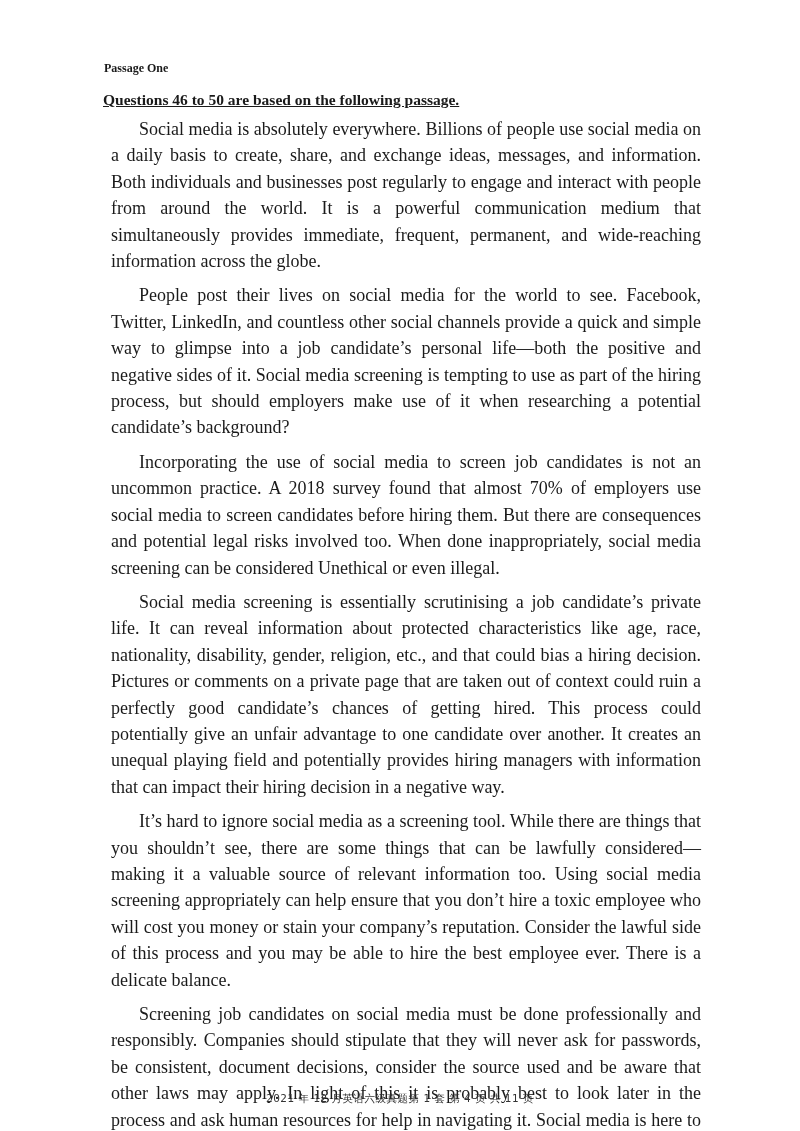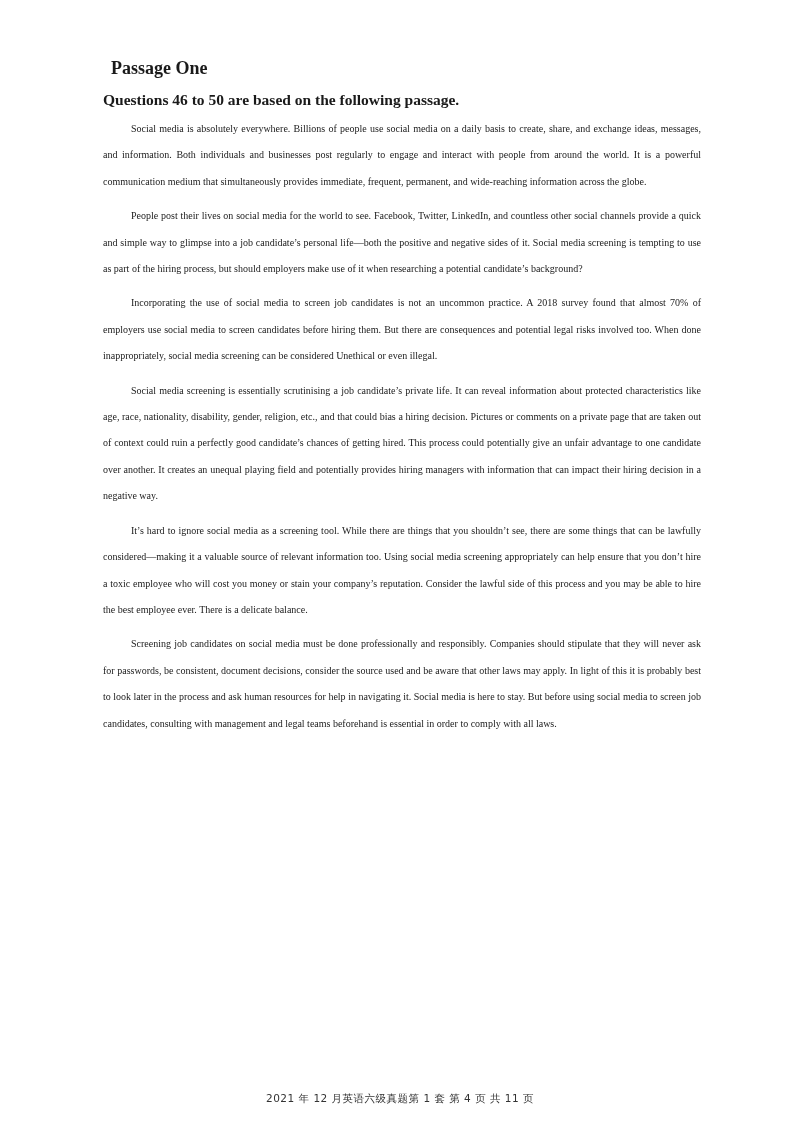--- a/index.html
+++ b/index.html
@@ -16,36 +16,37 @@
       color: #1a1a1a;
     }
     .page {
       position: absolute;
       left: 103px;
       top: 58px;
       width: 598px;
     }
     .passage-label {
       font-weight: bold;
-      font-size: 18px;
+      font-size: 12px;
       line-height: 20px;
-      margin: 0 0 12px 8px;
+      margin: 0 0 12px 1px;
     }
     .questions-heading {
       font-weight: bold;
       font-size: 15.5px;
       line-height: 20px;
       margin: 0 0 6px 0;
+      text-decoration: underline;
     }
     .para {
-      font-size: 10px;
+      font-size: 18px;
       line-height: 26.4px;
       text-align: justify;
       text-indent: 28px;
-      margin: 0 0 8px 0;
+      margin: 0 0 8px 8px;
     }
     .footer {
       position: absolute;
       left: 0;
       width: 800px;
       top: 1092px;
       text-align: center;
       font-family: "DejaVu Sans", sans-serif;
       font-size: 10.5px;
       color: #333;

